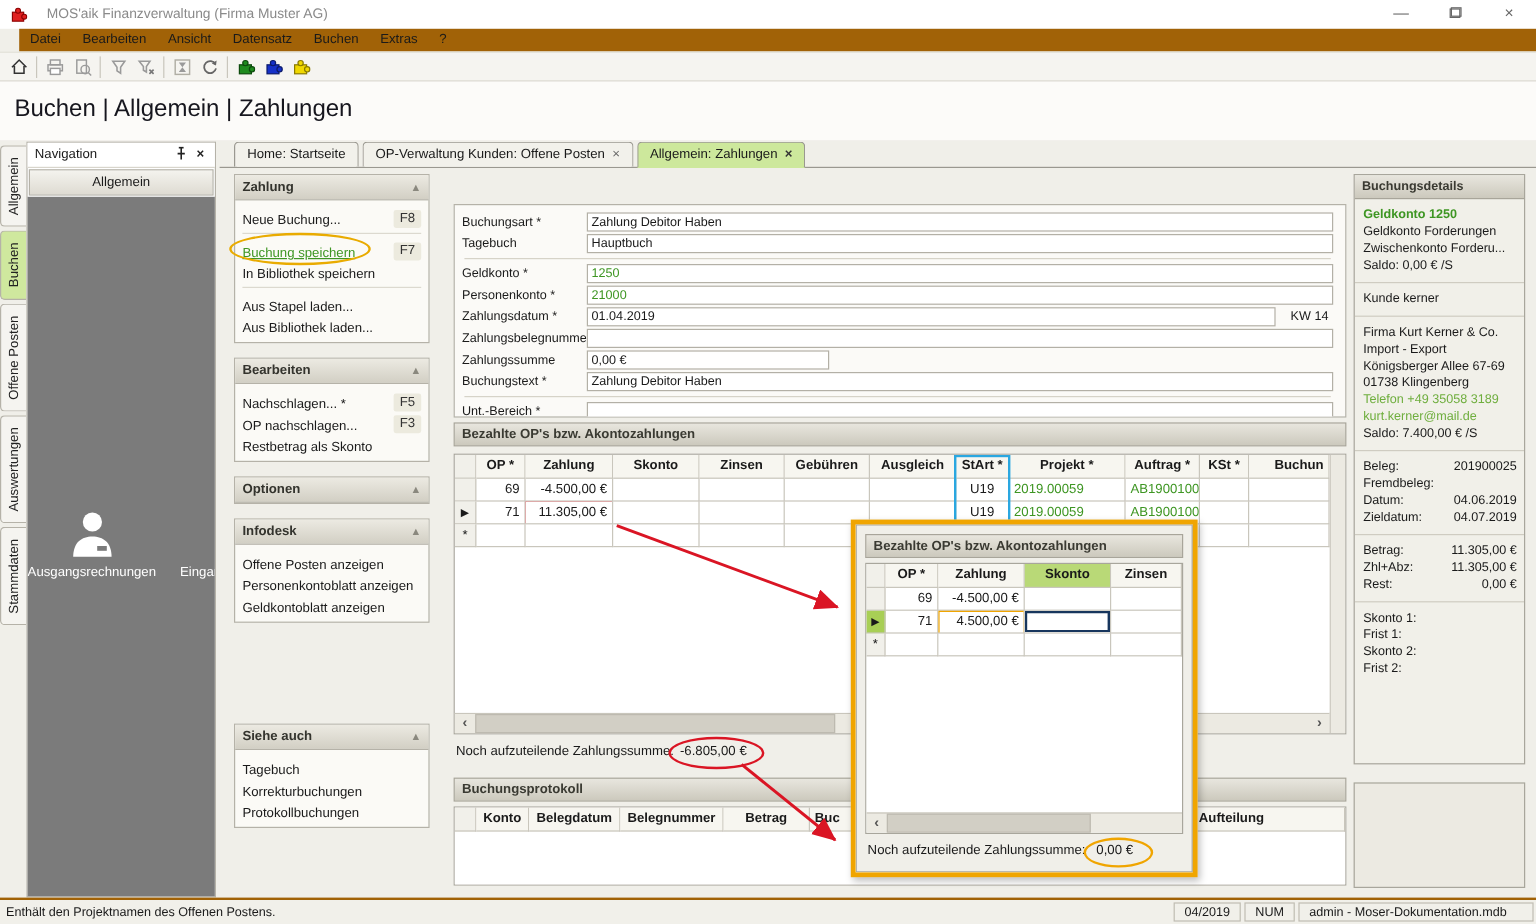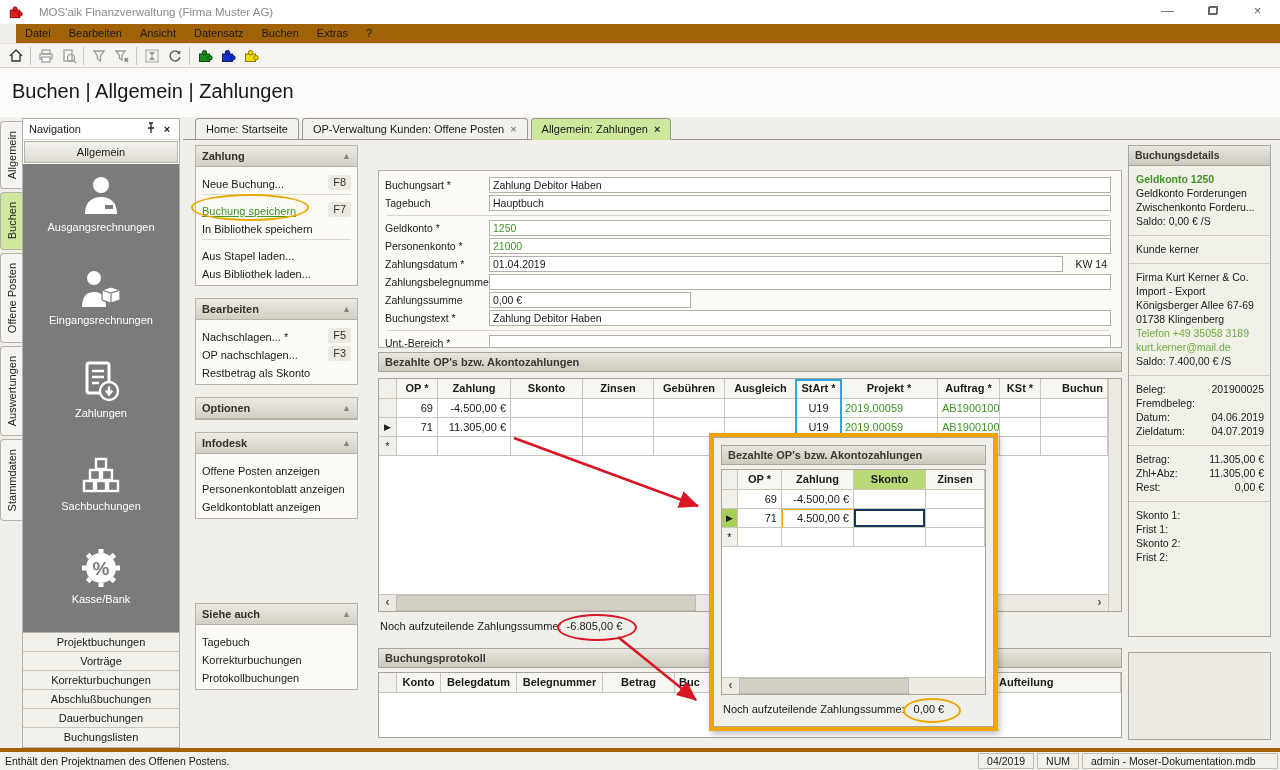--- a/index.html
+++ b/index.html
@@ -31,21 +31,21 @@
   .vtab { width:22px; background:#f5f4f0; border:1px solid #b5b2a8; border-right:none; border-radius:4px 0 0 4px; padding:9px 0; display:flex; justify-content:center; }
   .vtab span { writing-mode:vertical-rl; transform:rotate(180deg); font-size:11px; color:#222; }
   .vtab.active { background:#cfe89e; }
 
   
   .navpanel { position:absolute; left:22px; top:1px; width:158px; height:630px; background:#fff; border:1px solid #b5b2a8; display:flex; flex-direction:column; }
   .navhead { height:21px; background:#ffffff; border-bottom:1px solid #d8d5cc; display:flex; align-items:center; padding:0 4px 0 6px; }
   .navhead .t { flex:1; }
   .navhead .hicon { width:16px; text-align:center; color:#222; font-weight:bold; }
   .navgroup { height:22px; background:linear-gradient(#f4f3ee,#dedbd2); border:1px solid #b5b2a8; margin:1px; text-align:center; line-height:20px; }
-  .navdark { flex:1; background:#7b7b7b; display:flex; flex-direction:column; align-items:center; padding-top:10px; overflow:hidden;gap:20px; }
+  .navdark { flex:1; background:#7b7b7b; display:flex; flex-direction:row; align-items:center; padding-top:10px; overflow:hidden;gap:20px; }
   .navitem { display:flex; flex-direction:column; align-items:center; margin-bottom:14px; color:#fff; }
   .navitem svg { display:block; margin-bottom:3px; }
   .navbottom { border-top:1px solid #b5b2a8; }
   .navbottom div { height:19px; line-height:18px; text-align:center; background:#f2f1ec; border-bottom:1px solid #c9c6bc; }
   .navbottom div:last-child { border-bottom:none; }
 
   
   .actionpanel { position:absolute; left:183px; top:23px; width:185px; bottom:0; padding:5px 10px 0 12px; }
   .panel { border:1px solid #b5b2a8; background:#fbfaf6; margin-bottom:12px; }
   .phead { height:21px; background:linear-gradient(#eceae2,#d2cfc4); border-bottom:1px solid #b5b2a8; display:flex; align-items:center; padding:0 6px; font-weight:bold; color:#33332d; }
@@ -120,21 +120,21 @@
   .popup .phead2 { height:20px; background:linear-gradient(#e8e6de,#ccc9bd); border:1px solid #a8a59a; font-weight:bold; color:#3a3a32; line-height:18px; padding-left:6px; flex-shrink:0; }
   .pgrid { margin-top:4px; flex:1; background:#fff; border:1px solid #a8a69c; display:flex; flex-direction:column; overflow:hidden; }
   .qc0{width:16px}.qc1{width:44px}.qc2{width:72px}.qc3{width:72px}.qc4{flex:1;min-width:0}
   .hlg { background:#b9d977 !important; }
   .selg { background:#a8cf55 !important; }
   .focuscell { box-shadow:inset 0 0 0 2px #17365d; }
   .popsum { height:20px; display:flex; align-items:center; padding-left:2px; flex-shrink:0; margin-top:4px; }
   .popsum .v { margin-left:5px; position:relative; padding:2px 4px; }
 
   
-  .statusbar { position:absolute; left:0; bottom:0; right:0; height:22px; background:#f1f0ea; border-top:4px solid #a16207; display:flex; align-items:center; padding:0 2px 0 5px; font-size:10.5px; }
+  .statusbar { position:absolute; left:0; bottom:0; right:0; height:22px; background:#f1f0ea; border-top:2px solid #a16207; display:flex; align-items:center; padding:0 2px 0 5px; font-size:10.5px; }
   .scell { border:1px solid #c0bdb2; margin-left:3px; padding:1px 8px; background:#f1f0ea; white-space:nowrap; }
   .statusbar .msg { flex:1; }
 
   
   .ann { position:absolute; border-radius:50%; pointer-events:none; z-index:45; }
   .annbox { position:absolute; pointer-events:none; z-index:45; }
   .overlay { position:absolute; left:0; top:0; z-index:40; pointer-events:none; }
   .ellipse-save { left:-11px; top:-5px; width:118px; height:27px; border:2.5px solid #e9ab00; }
   .redcellbox { left:-2px; top:-2px; width:77px; height:24px; border:2.5px solid #da1524; border-radius:3px; }
   .bluebox { left:416px; top:0px; width:47px; height:59px; border:2.5px solid #2aa7e0; }
@@ -331,28 +331,20 @@
         <div class="navitem">
           <svg width="44" height="44" viewBox="0 0 44 44">
               <circle cx="22" cy="22" r="15" fill="#fff"></circle>
               <g stroke="#fff" stroke-width="5">
                 <path d="M22 3 v4 M22 37 v4 M3 22 h4 M37 22 h4 M8.6 8.6 l2.8 2.8 M32.6 32.6 l2.8 2.8 M35.4 8.6 l-2.8 2.8 M11.4 32.6 l-2.8 2.8"></path>
               </g>
               <text x="22" y="29" text-anchor="middle" font-size="19" font-weight="bold" fill="#7b7b7b" font-family="'Liberation Sans',sans-serif">%</text>
             </svg>
           <span>Kasse/Bank</span>
         </div>
-      </div>
-      <div class="navbottom">
-        <div>Projektbuchungen</div>
-        <div>Vorträge</div>
-        <div>Korrekturbuchungen</div>
-        <div>Abschlußbuchungen</div>
-        <div>Dauerbuchungen</div>
-        <div>Buchungslisten</div>
       </div>
     </div>
 
     <div class="tabstrip">
       <div class="dtab">
           <span>Home: Startseite</span>
         </div>
       <div class="dtab">
           <span>OP-Verwaltung Kunden: Offene Posten</span>
           <span class="x">×</span>

